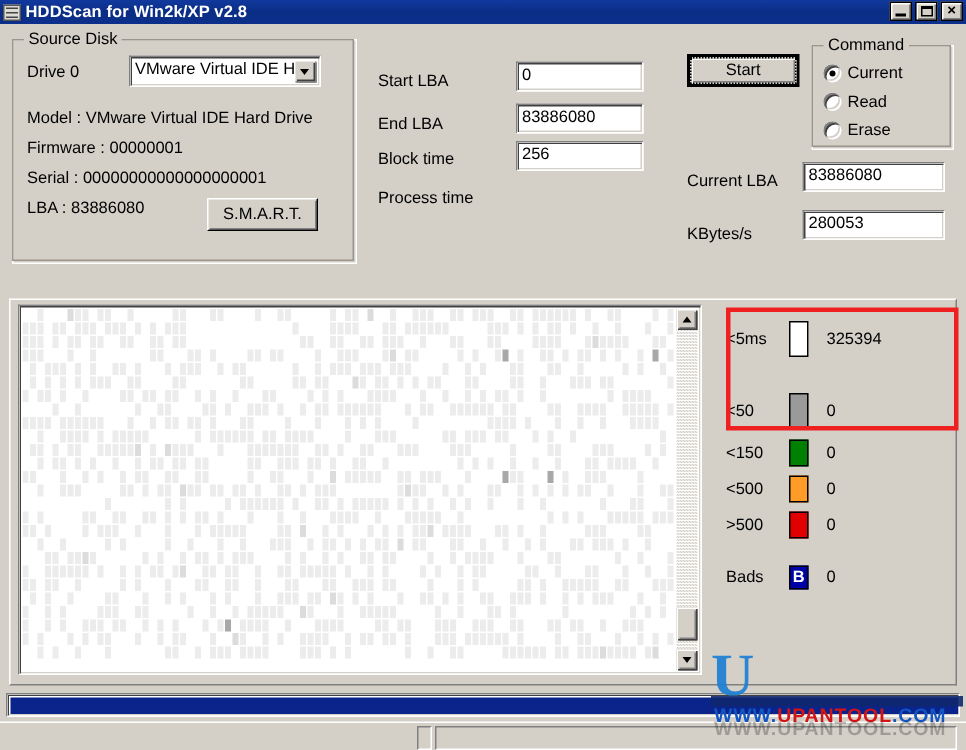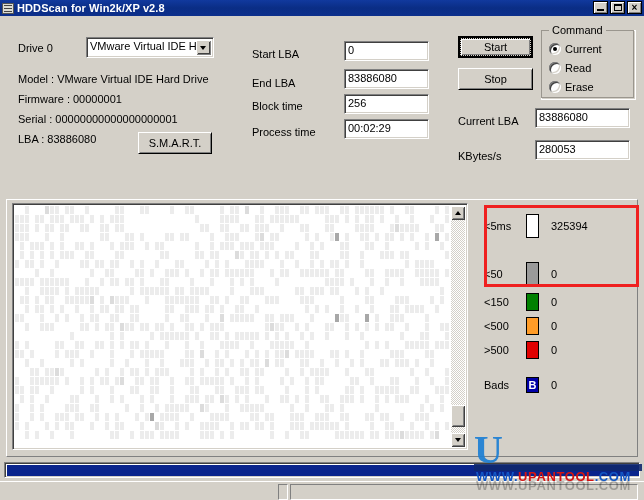--- a/index.html
+++ b/index.html
@@ -232,49 +232,48 @@
       <div class="tb-btn">
           <span class="min"></span>
         </div>
       <div class="tb-btn">
           <span class="max"></span>
         </div>
       <div class="tb-btn"><span class="cls">×</span></div>
     </div>
   </div>
 
+  <div class="group" style="left:8px;top:26px;width:230px;height:150px;">
+    <div class="group-title">Source Disk</div>
+  </div>
   <div class="lbl" style="left:18px;top:42px;">Drive  0</div>
   <div class="combo" style="left:86px;top:37px;width:128px;height:21px;">
     <span>VMware Virtual IDE H</span>
     <span class="combo-arrow"></span>
   </div>
   <div class="lbl" style="left:18px;top:73px;">Model : VMware Virtual IDE Hard Drive</div>
   <div class="lbl" style="left:18px;top:93px;">Firmware : 00000001</div>
   <div class="lbl" style="left:18px;top:113px;">Serial : 00000000000000000001</div>
   <div class="lbl" style="left:18px;top:133px;">LBA :  83886080</div>
   <div class="btn" style="left:138px;top:132px;width:74px;height:22px;">
     <span>S.M.A.R.T.</span>
   </div>
 
   <div class="lbl" style="left:252px;top:48px;">Start LBA</div>
   <div class="tfield" style="left:344px;top:41px;width:85px;height:20px;">0</div>
   <div class="lbl" style="left:252px;top:77px;">End LBA</div>
   <div class="tfield" style="left:344px;top:69px;width:85px;height:20px;">83886080</div>
   <div class="lbl" style="left:252px;top:100px;">Block time</div>
   <div class="tfield" style="left:344px;top:94px;width:85px;height:20px;">256</div>
   <div class="lbl" style="left:252px;top:126px;">Process time</div>
-  <div class="tfield" style="left:344px;top:119px;width:85px;height:20px;">00:02:29</div>
 
   <div class="btn focused" style="left:458px;top:36px;width:75px;height:22px;">
     <span class="inner">
         <span>Start</span>
       </span>
-  </div>
-  <div class="btn" style="left:458px;top:68px;width:75px;height:22px;">
-    <span>Stop</span>
   </div>
 
   <div class="group" style="left:541px;top:30px;width:95px;height:70px;">
     <div class="group-title">Command</div>
   </div>
   <div class="radio sel" style="left:549px;top:43px;">
     <span class="dot"></span>
     <span>Current</span>
   </div>
   <div class="radio" style="left:549px;top:62px;">

